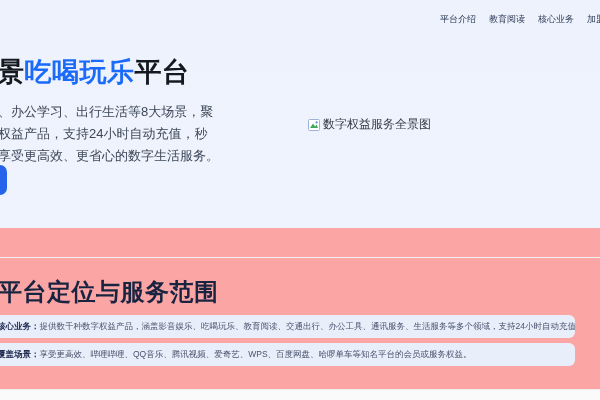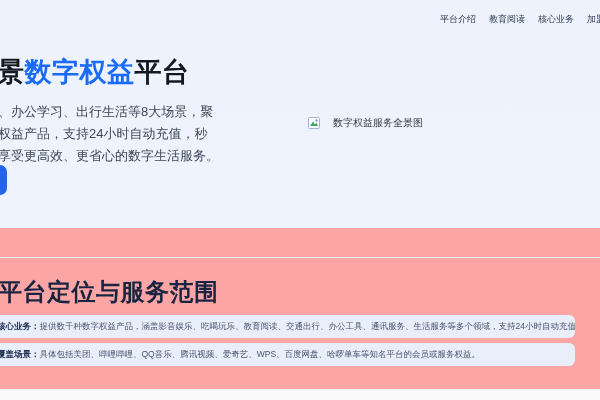--- a/index.html
+++ b/index.html
@@ -27,22 +27,22 @@
   .hero-desc {
     position:absolute; left:-2px; top:101px;
     font-size:13px; line-height:22px; color:#3d4757; white-space:nowrap;
   }
   .hero-cta {
     position:absolute; left:-79px; top:165px; width:86px; height:30px;
     border:none; border-radius:7px; background:#2563eb; cursor:pointer;
   }
   .broken-img {
     position:absolute; left:308px; top:116px;
-    display:flex; align-items:center; gap:13px;
-    font-size:10px; color:#333a45; white-space:nowrap;
+    display:flex; align-items:center; gap:3px;
+    font-size:12px; color:#333a45; white-space:nowrap;
   }
   .broken-img svg { display:block; }
   
   .divider { position:absolute; left:0; width:600px; height:1px; }
   .d1 { top:257px; background:#eef0f2; }
   .d2 { top:389px; background:#ededef; }
   .footer-area { position:absolute; left:0; top:390px; width:600px; height:10px; background:#fafafa; }
   .section-title {
     position:absolute; left:-2px; top:276px;
     font-size:24px; font-weight:700; letter-spacing:0.5px; color:#192441;
@@ -65,21 +65,21 @@
 
   <header class="hero">
 
     <nav class="topnav">
       <a class="nav-item">平台介绍</a>
       <a class="nav-item">教育阅读</a>
       <a class="nav-item">核心业务</a>
       <a class="nav-item">加盟合作</a>
     </nav>
 
-    <h1 class="hero-title"><span>景</span><span class="hl">数字权益</span><span>平台</span></h1>
+    <h1 class="hero-title"><span>景</span><span class="hl">吃喝玩乐</span><span>平台</span></h1>
 
     <div class="hero-desc">
       <div>、办公学习、出行生活等8大场景，聚</div>
       <div>权益产品，支持24小时自动充值，秒</div>
       <div>享受更高效、更省心的数字生活服务。</div>
     </div>
 
     <button class="hero-cta"></button>
 
     <div class="broken-img">
@@ -95,19 +95,19 @@
 
   </header>
 
   <div class="divider d1"></div>
 
   <section>
     <h2 class="section-title">平台定位与服务范围</h2>
 
     <div class="card card1"><span class="card-label">核心业务：</span><span class="card-text">提供数千种数字权益产品，涵盖影音娱乐、吃喝玩乐、教育阅读、交通出行、办公工具、通讯服务、生活服务等多个领域，支持24小时自动充值且秒到账。</span></div>
 
-    <div class="card card2"><span class="card-label">覆盖场景：</span><span class="card-text">具体包括美团、哔哩哔哩、QQ音乐、腾讯视频、爱奇艺、WPS、百度网盘、哈啰单车等知名平台的会员或服务权益。</span></div>
+    <div class="card card2"><span class="card-label">覆盖场景：</span><span class="card-text">享受更高效、哔哩哔哩、QQ音乐、腾讯视频、爱奇艺、WPS、百度网盘、哈啰单车等知名平台的会员或服务权益。</span></div>
   </section>
 
   <div class="divider d2"></div>
   <div class="footer-area"></div>
 
 </div>
 
 </body></html>

